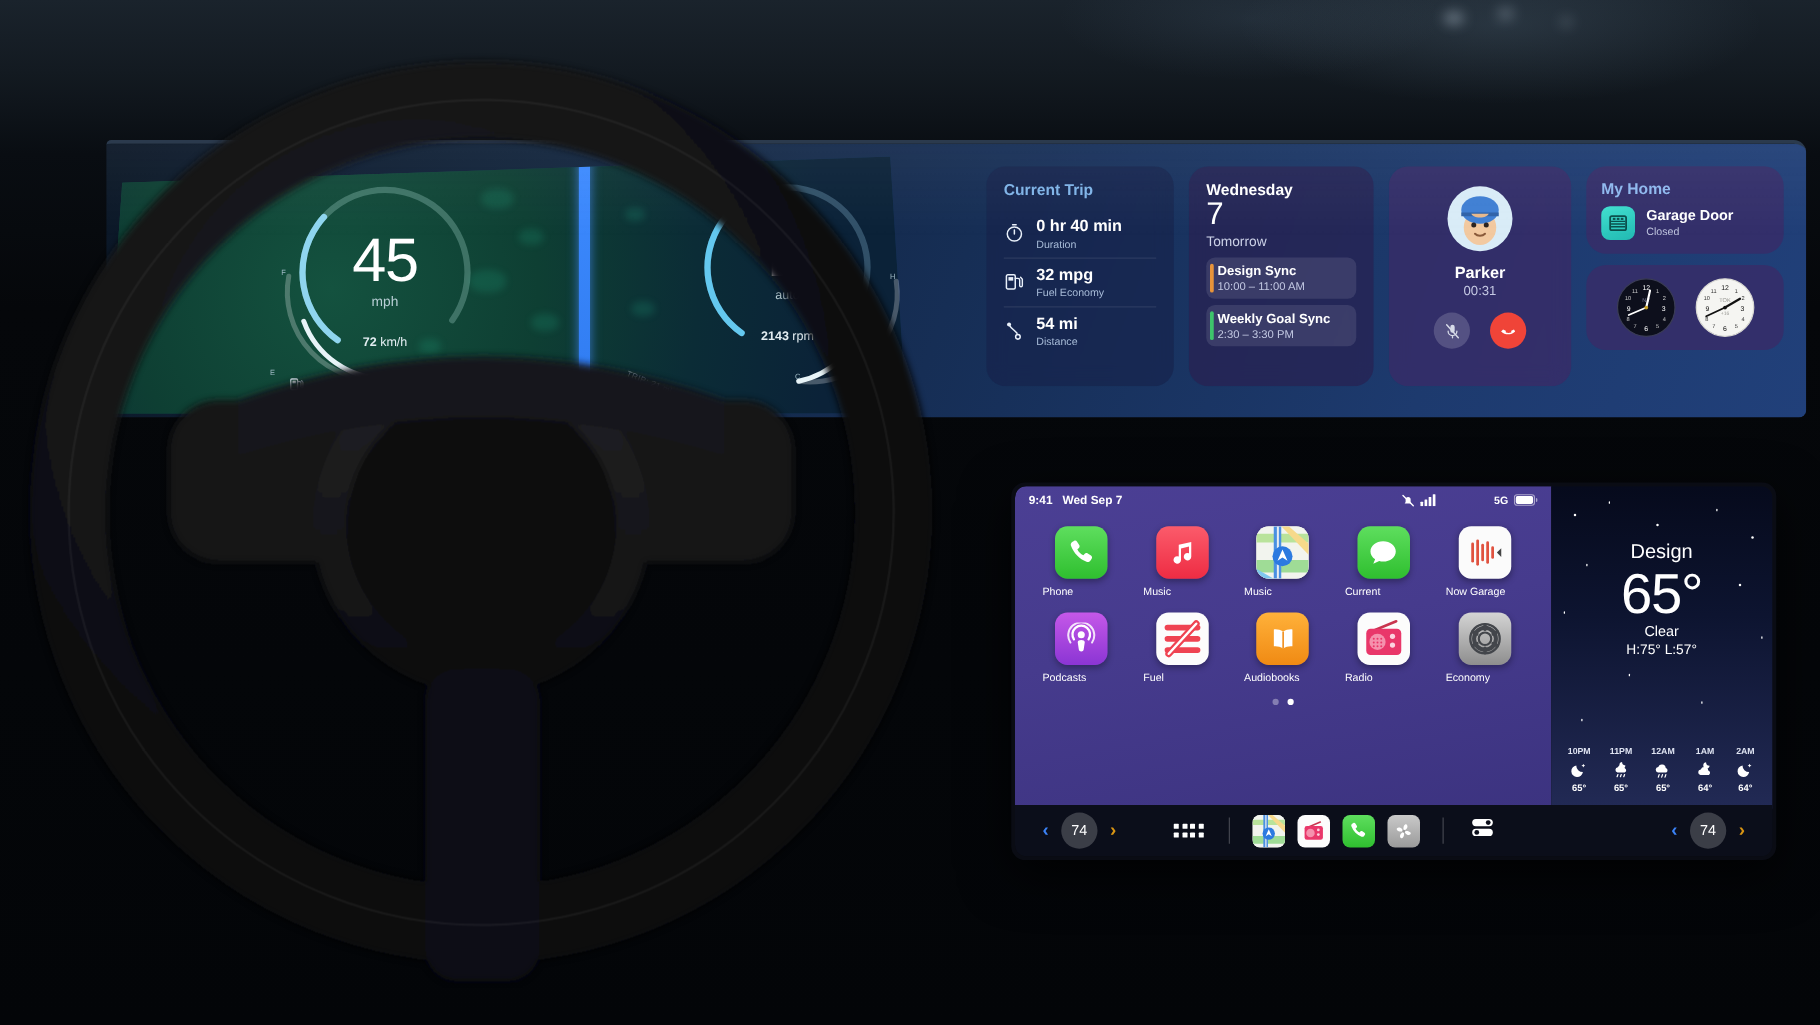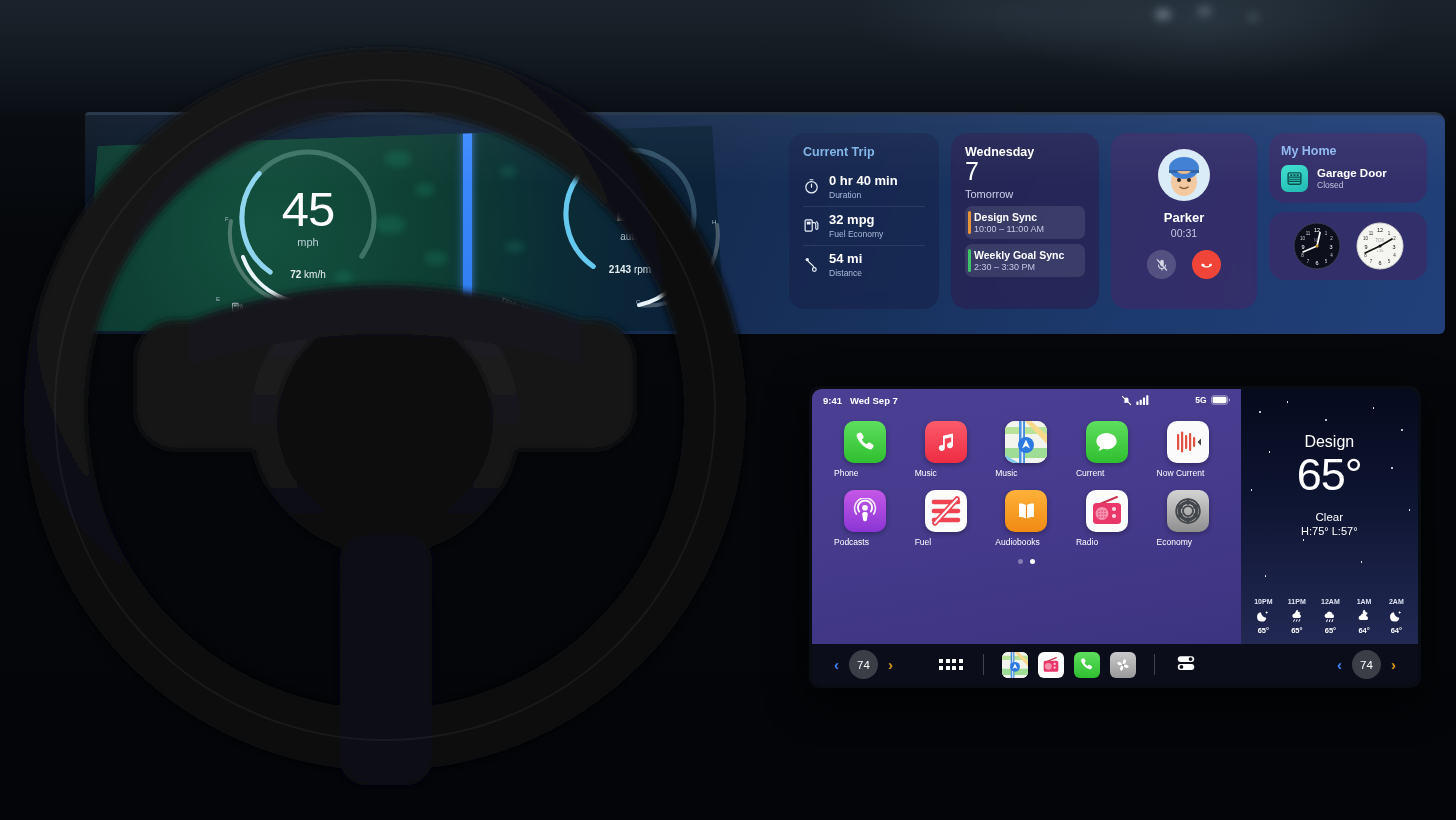--- a/index.html
+++ b/index.html
@@ -156,21 +156,21 @@
 
   
   .cp-wx{
     width:178px; height:258px;
     background:linear-gradient(180deg,#060a1c 0%,#0d1430 40%,#222a55 100%);
     border-radius:0 9px 0 0; position:relative; text-align:center; padding-top:44px;
   }
   .star{ position:absolute; background:#fff; border-radius:50%; }
   .wx-city{ font-size:16px; color:#fff; font-weight:400; }
   .wx-temp{ font-size:45px; color:#fff; font-weight:200; line-height:1.05; letter-spacing:-1px; }
-  .wx-cond{ font-size:11.5px; color:#fff; margin-top:13px; }
+  .wx-cond{ font-size:11.5px; color:#fff; margin-top:2px; }
   .wx-hl{ font-size:11px; color:#fff; margin-top:2px; }
   .wx-hours{ position:absolute; left:0; right:0; bottom:12px; display:flex; justify-content:space-around; padding:0 6px; }
   .wx-h{ text-align:center; }
   .wx-hh{ font-size:7px; color:#dfe4f2; font-weight:600; }
   .wx-hi{ height:17px; display:flex; align-items:center; justify-content:center; margin:2px 0; }
   .wx-ht{ font-size:7.5px; color:#fff; font-weight:600; }
 
   
   .cp-bar{
     position:absolute; left:0; right:0; bottom:0; height:41px;
@@ -509,21 +509,21 @@
                 <g fill="#e0523f">
                   <rect x="3" y="4" width="2.2" height="16" rx="1.1"></rect>
                   <rect x="7" y="1.5" width="2.2" height="21" rx="1.1"></rect>
                   <rect x="11" y="5" width="2.2" height="14" rx="1.1"></rect>
                   <rect x="15" y="3" width="2.2" height="18" rx="1.1"></rect>
                   <rect x="19" y="7" width="2.2" height="10" rx="1.1"></rect>
                 </g>
                 <path d="M23.5 12l3.5 3.5V8.5z" fill="#444"></path>
               </svg>
             </div>
-            <div class="app-lbl">Now Current</div>
+            <div class="app-lbl">Now Garage</div>
           </div>
         </div>
 
         <div class="app-row">
           <div class="app">
             <div class="app-ico" style="background:linear-gradient(180deg,#c558e8,#8b35d4);">
               <svg width="26" height="26" viewBox="0 0 24 24">
                 <circle cx="12" cy="9" r="2.6" fill="#fff"></circle>
                 <path d="M9.4 14.5c0-1 1.2-1.6 2.6-1.6s2.6.6 2.6 1.6l-.8 5.5c-.1.9-.9 1.4-1.8 1.4s-1.7-.5-1.8-1.4z" fill="#fff"></path>
                 <path d="M6.6 12.4a6.5 6.5 0 1 1 10.8 0" stroke="#fff" stroke-width="1.7" fill="none" stroke-linecap="round"></path>

